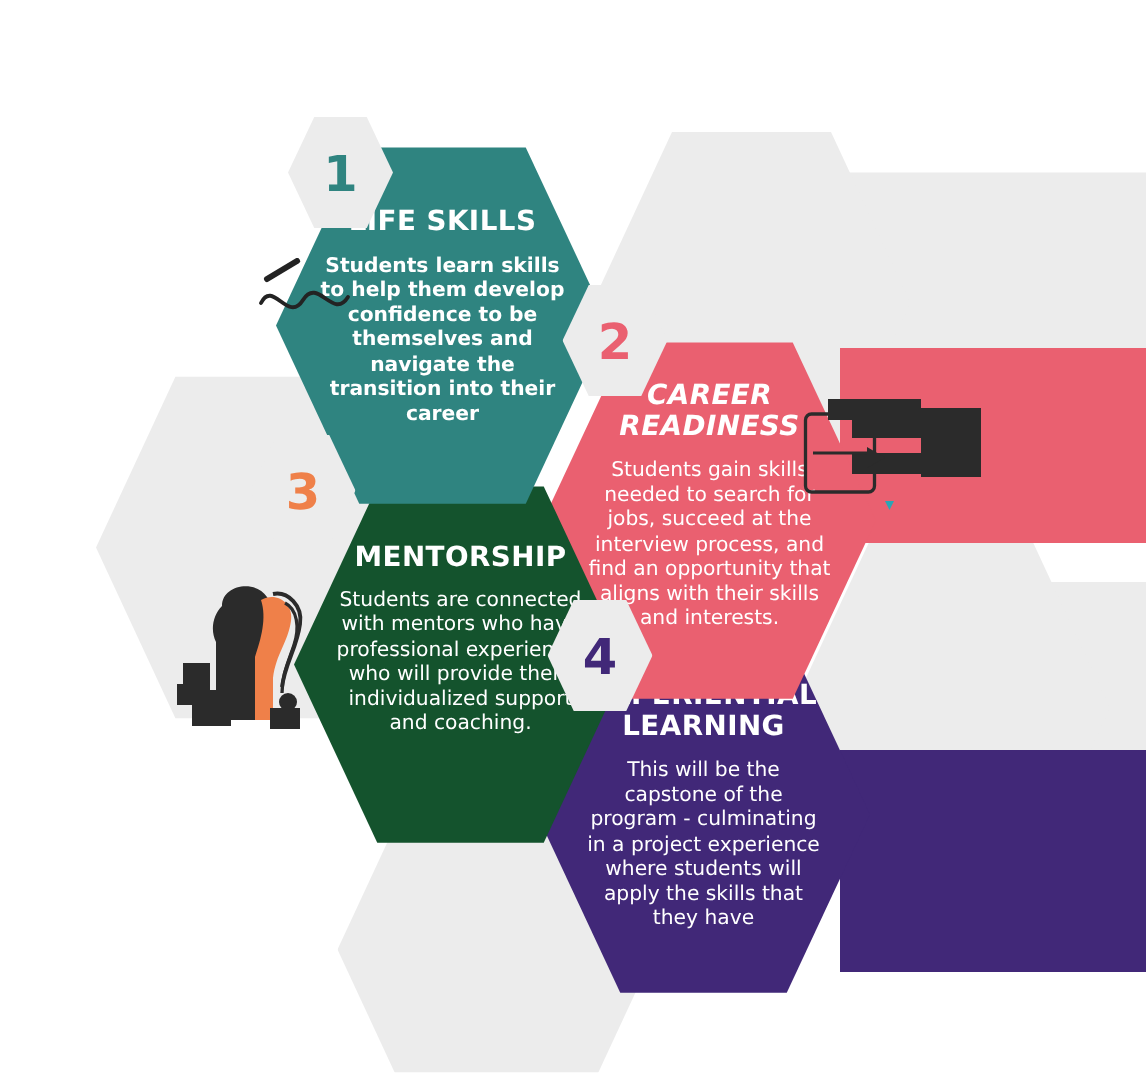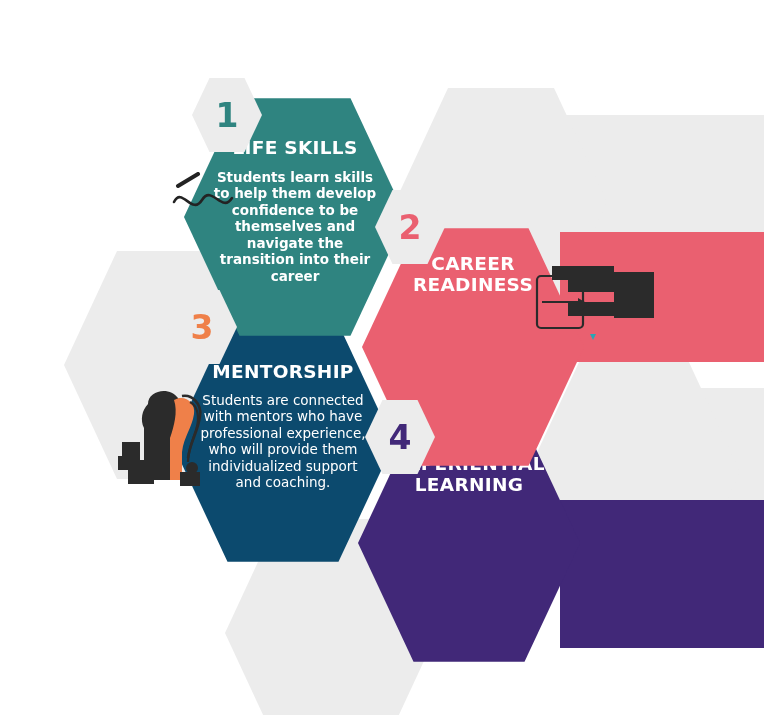--- a/index.html
+++ b/index.html
@@ -87,28 +87,30 @@
 
   <div class="bleed" style="left:530px; top:115px; width:234px; height:175px; background:#ececec; z-index:4;"></div>
   <div class="bleed" style="left:637px; top:388px; width:127px; height:168px; background:#ececec; z-index:4;"></div>
 
   <div class="bleed" style="left:560px; top:232px; width:204px; height:130px; background:#ea6070; z-index:12;"></div>
   <div class="bleed" style="left:560px; top:500px; width:204px; height:148px; background:#412878; z-index:12;"></div>
 
   <div class="hex hex-content" style="left:358px; top:418px; width:222px; height:250px; background:#412878; z-index:18;
               padding:36px 30px 0 30px;">
     <div class="hex-title" style="font-size:18.5px; margin-bottom:10px;">EXPERIENTIAL LEARNING</div>
+    <div class="hex-body" style="font-size:13.5px; max-width:166px;">This will be the capstone of the program - culminating in a project experience where students will apply the skills that they have</div>
   </div>
 
   <div class="hex hex-content" style="left:362px; top:222px; width:222px; height:250px; background:#ea6070; z-index:20;
               padding:32px 28px 0 28px;">
-    <div class="hex-title" style="font-size:18.5px; margin-bottom:10px; max-width:140px;">CAREER READINESS</div>
+    <div class="hex-title" style="font-size:18.5px; margin-bottom:10px; max-width:140px;font-style:italic;">CAREER READINESS</div>
+    <div class="hex-body" style="font-size:13.5px; max-width:168px;">Students gain skills needed to search for jobs, succeed at the interview process, and find an opportunity that aligns with their skills and interests.</div>
   </div>
 
-  <div class="hex hex-content" style="left:172px; top:318px; width:222px; height:250px; background:#0c4a6e; z-index:22;
+  <div class="hex hex-content" style="left:196px; top:318px; width:222px; height:250px; background:#14532d; z-index:22;
               padding:44px 26px 0 26px;">
     <div class="hex-title" style="font-size:18.5px; margin-bottom:9px;">MENTORSHIP</div>
     <div class="hex-body" style="font-size:13.5px; max-width:172px;">Students are connected with mentors who have professional experience, who will provide them individualized support and coaching.</div>
   </div>
 
   <div class="hex hex-content" style="left:184px; top:92px; width:222px; height:250px; background:#2f8480; z-index:24;
               padding:46px 26px 0 26px;">
     <div class="hex-title" style="font-size:18.5px; margin-bottom:10px;">LIFE SKILLS</div>
     <div class="hex-body" style="font-size:13.5px; max-width:172px;font-weight:bold;">Students learn skills to help them develop confidence to be themselves and navigate the transition into their career</div>
   </div>

